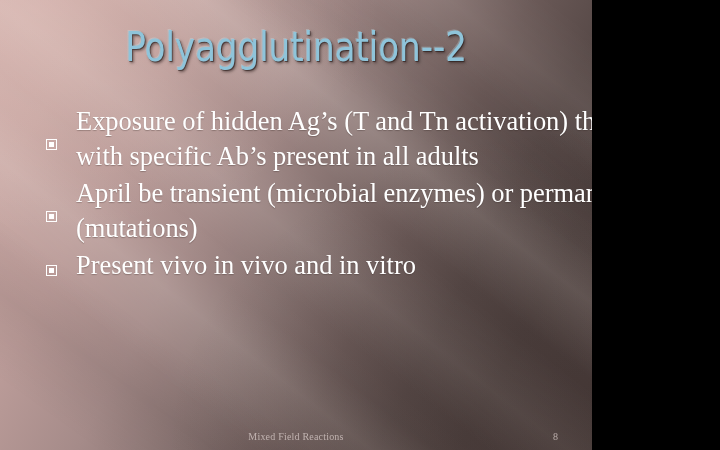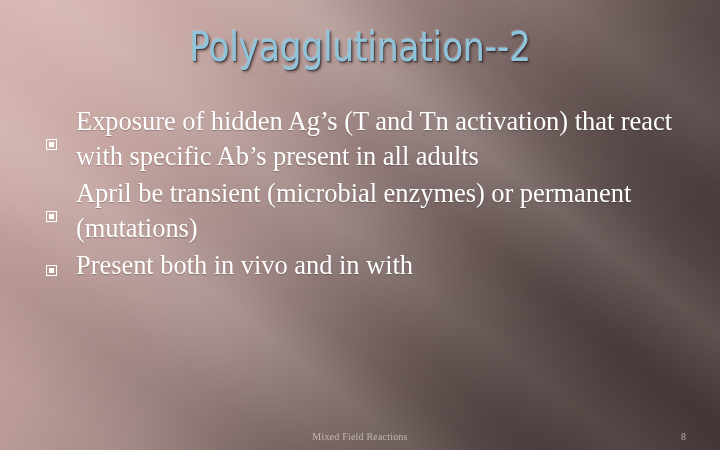--- a/index.html
+++ b/index.html
@@ -2,21 +2,21 @@
 <html><head>
 <meta charset="utf-8">
 <style>
   html, body {
     margin: 0;
     padding: 0;
     background: #000;
   }
   #slide {
     position: relative;
-    width: 720px;
+    width: 592px;
     height: 450px;
     overflow: hidden;
     font-family: "Liberation Serif", serif;
     
     background:
       linear-gradient(118deg,
         rgba(204,170,166,1.00) 0%,
         rgba(198,165,161,1.00) 12%,
         rgba(186,155,152,1.00) 24%,
         rgba(165,139,137,1.00) 38%,
@@ -189,21 +189,21 @@
       <span class="bullet-marker">
         <span class="sq-outer"></span>
       </span>
       <span class="bullet-text">April be transient (microbial enzymes) or permanent (mutations)</span>
     </div>
 
     <div class="bullet-row">
       <span class="bullet-marker">
         <span class="sq-outer"></span>
       </span>
-      <span class="bullet-text">Present both in vivo and in with</span>
+      <span class="bullet-text">Present vivo in vivo and in vitro</span>
     </div>
 
   </div>
 
   <div id="footer-center">Mixed Field Reactions</div>
 
   <div id="footer-page">8</div>
 
 </div>
 

